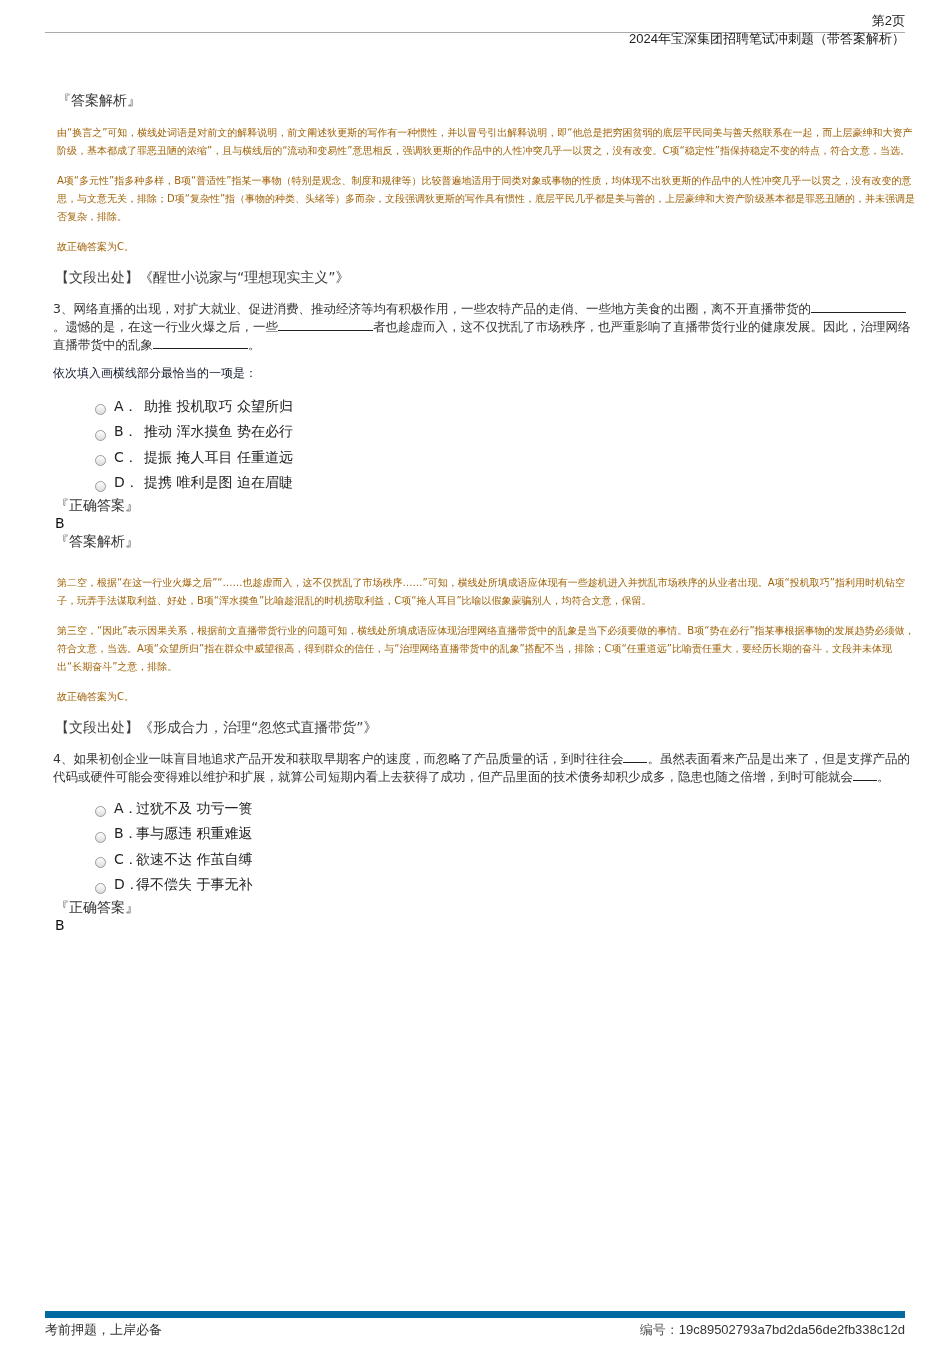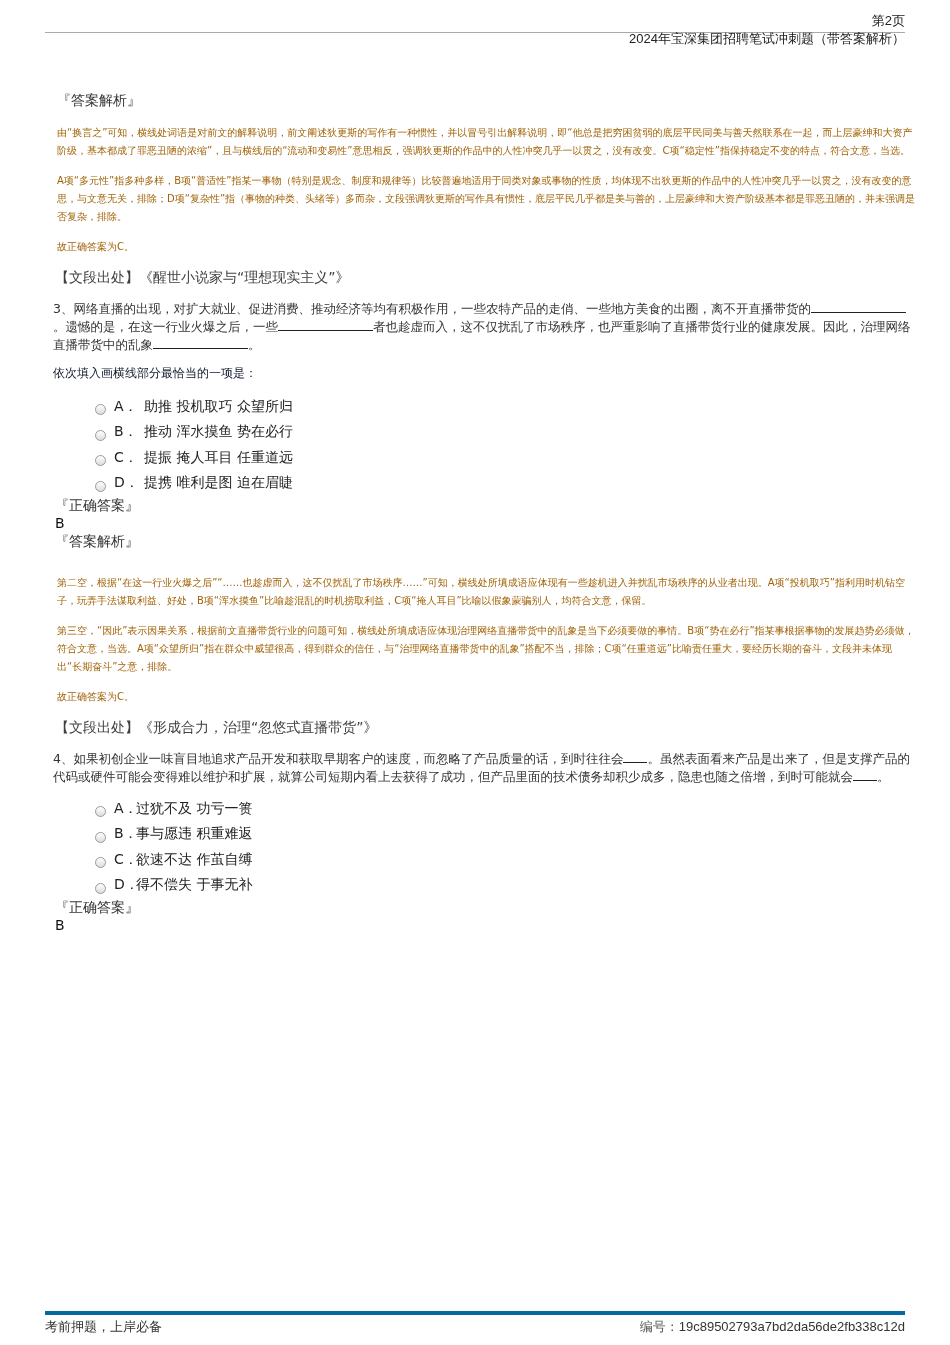--- a/index.html
+++ b/index.html
@@ -12,21 +12,21 @@
     position: absolute; left: 45px; right: 45px; top: 12px; height: 20px;
     border-bottom: 1px solid #aaa;
     font-size: 13px; color: #222;
     display: flex; justify-content: space-between; align-items: flex-end;
     padding-bottom: 0;
     font-family: "Liberation Sans", sans-serif;
     flex-direction: column;
   }
   .footer {
     position: absolute; left: 45px; right: 45px; top: 1311px;
-    border-top: 4px solid #0369a1;
+    border-top: 7px solid #0369a1;
     padding-top: 3px;
     font-size: 13px; color: #333;
     display: flex; justify-content: space-between;
     font-family: "Liberation Sans", sans-serif;
   }
   .footer .code-label { color: #555; text-align: center; }
   .content { position: absolute; left: 57px; right: 33px; top: 46px; margin-top: 44px; }
   .heading-tag { font-size: 14px; color: #333; line-height: 20px; margin: 0; }
   .para {
     font-size: 10px; line-height: 18px; color: #a16207; margin: 0;

